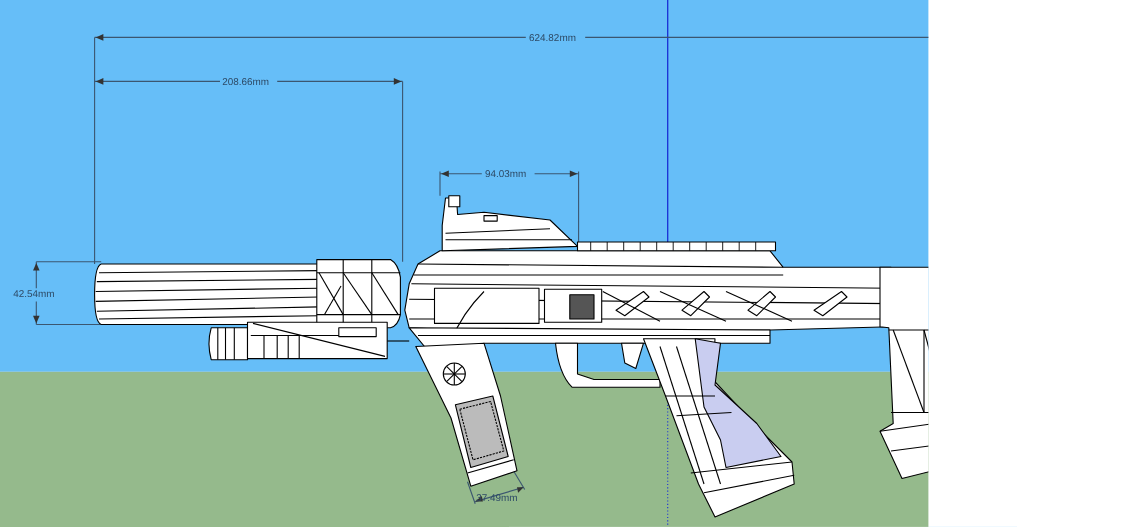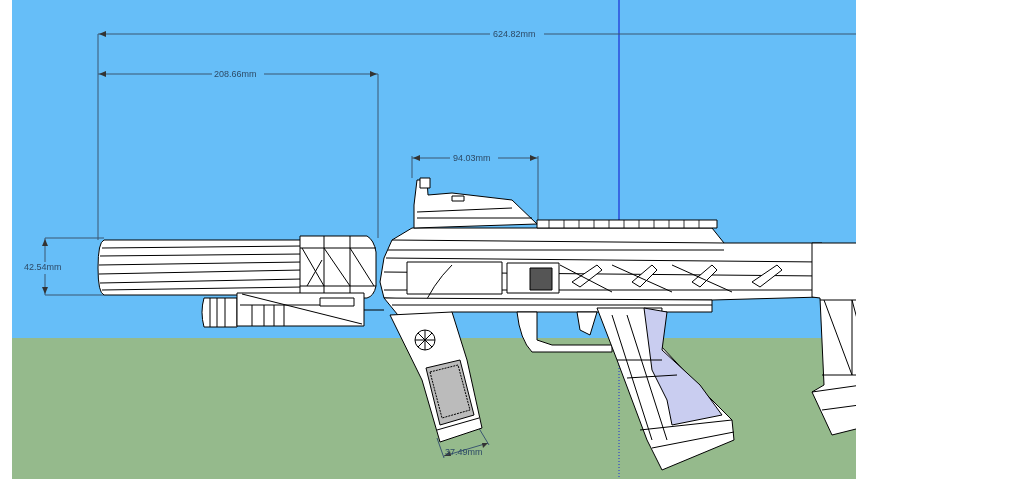--- a/index.html
+++ b/index.html
@@ -1,17 +1,17 @@
 <!DOCTYPE html>
 <html><head>
 <meta charset="utf-8">
 <style>
   html,body{margin:0;padding:0;}
   body{width:1024px;height:479px;overflow:hidden;position:relative;font-family:"Liberation Sans",sans-serif;}
-  #viewport{position:absolute;left:12px;top:0;width:844px;height:479px;overflow:hidden;}
+  #viewport{position:absolute;left:0;top:0;width:844px;height:479px;overflow:hidden;}
   .sky{position:absolute;left:0;top:0;width:1024px;height:338px;background:#66bef8;}
   .ground{position:absolute;left:0;top:338px;width:1024px;height:141px;background:#95ba8c;}
   svg{position:absolute;left:0;top:0;}
   .dimtext{font-family:"Liberation Sans",sans-serif;font-size:9px;fill:#2d4a66;}
 </style>
 </head>
 <body>
 
 <div id="viewport">
   <div class="sky"></div>

